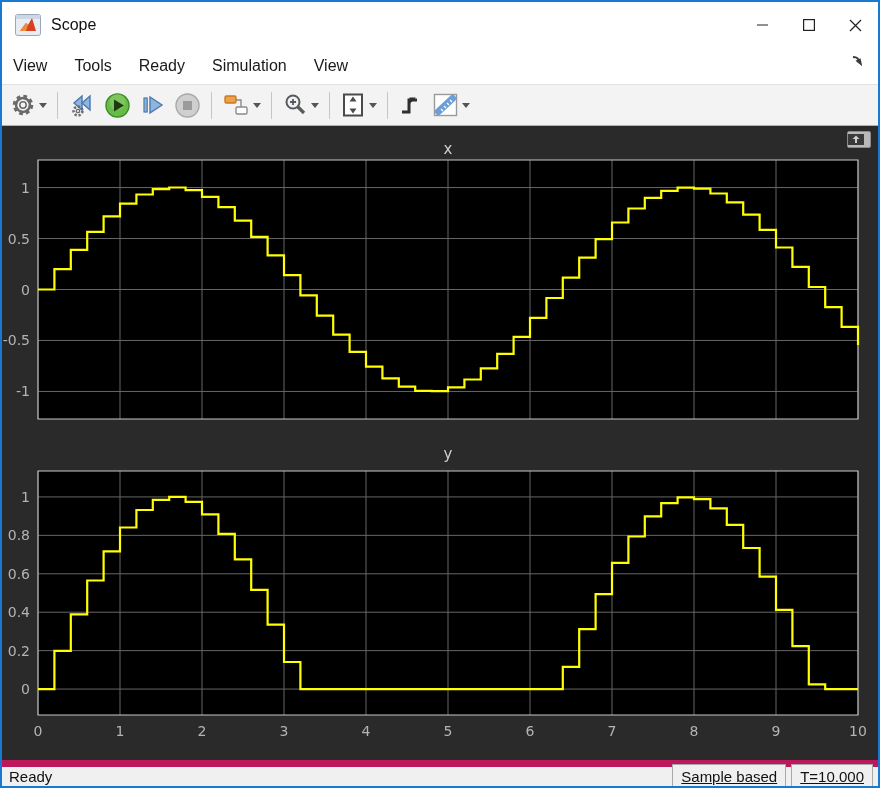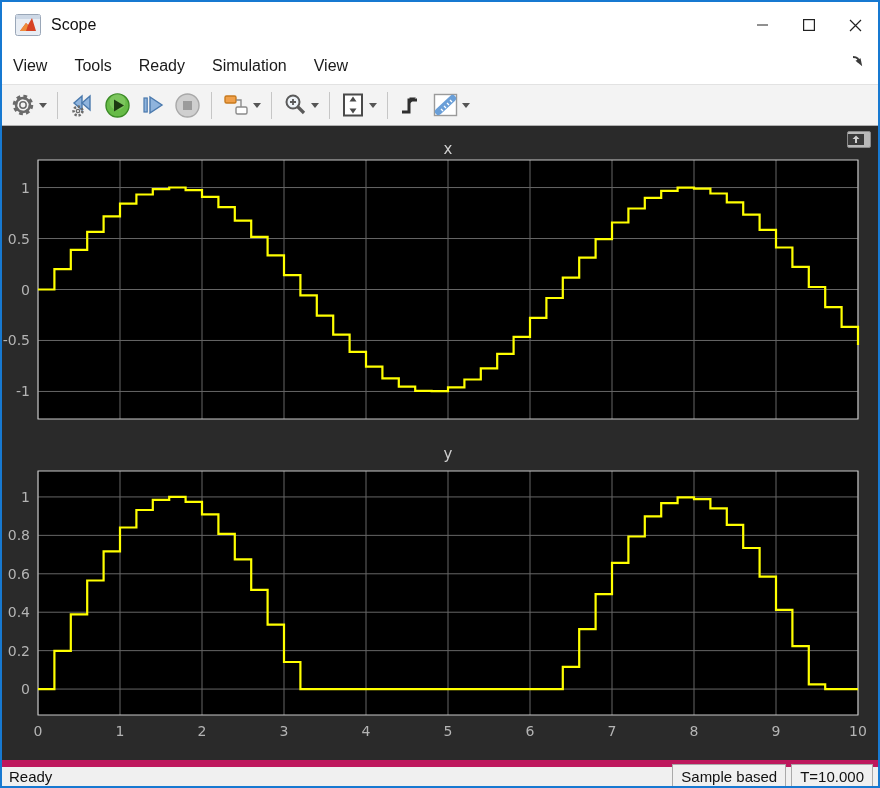--- a/index.html
+++ b/index.html
@@ -28,21 +28,21 @@
   .canvas { flex:1 1 auto; background:#2a2a2a; position:relative; }
   .canvas svg { position:absolute; left:0; display:block; }
   #chart-x { top:12px; }
   #chart-y { top:317px; }
   svg text { font-family:"DejaVu Sans", sans-serif; }
   .expand-btn { position:absolute; top:5px; right:7px; width:24px; height:17px; background:#b9b9b9; border:1px solid #8a8a8a; border-radius:2px; display:flex; align-items:center; justify-content:center; }
 
   
   .statusbar { height:26px; background:#f0f0f0; border-top:7px solid #be185d; display:flex; align-items:center; font-size:15px; color:#111; flex:0 0 auto; }
   .status-left { padding-left:7px; flex:1; }
-  .status-box { border:1px solid #a9a9a9; background:#f0f0f0; height:26px; display:flex; align-items:center; padding:0 8px; margin-right:5px; font-size:15px; color:#111; }
+  .status-box { border:1px solid #a9a9a9; background:#f0f0f0; height:26px; display:flex; align-items:center; padding:0 8px; margin-right:5px; font-size:15px; color:#111;text-decoration:underline; }
 </style>
 </head>
 <body>
 
 <div class="window">
 
   <div class="titlebar">
     <svg class="app-icon" viewBox="0 0 26 22">
       <rect x="0.5" y="0.5" width="25" height="21" rx="2" fill="#e8edf4" stroke="#9aa7b8"></rect>
       <rect x="1" y="1" width="24" height="4" fill="#cdd8e6"></rect>

